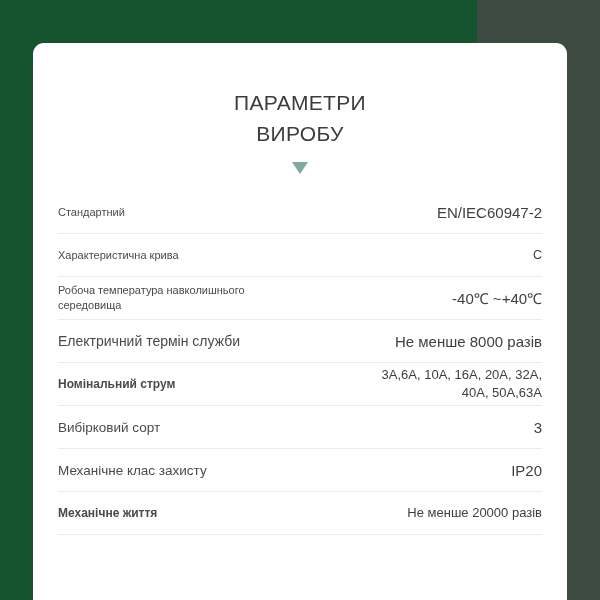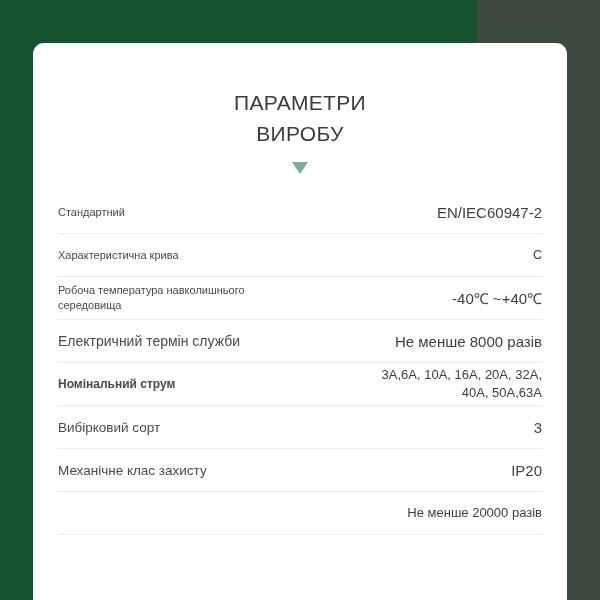--- a/index.html
+++ b/index.html
@@ -127,19 +127,20 @@
         </div>
         <div class="spec-row">
           <div class="row-label sz-lg">Вибірковий сорт</div>
           <div class="row-value sz-lg">3</div>
         </div>
         <div class="spec-row">
           <div class="row-label sz-lg">Механічне клас захисту</div>
           <div class="row-value sz-lg">IP20</div>
         </div>
         <div class="spec-row">
+          <div class="row-label sz-md">Механічне життя</div>
           <div class="row-value sz-md">Не менше 20000 разів</div>
         </div>
       </div>
 
   </div>
 
 </div>
 
 </body></html>

